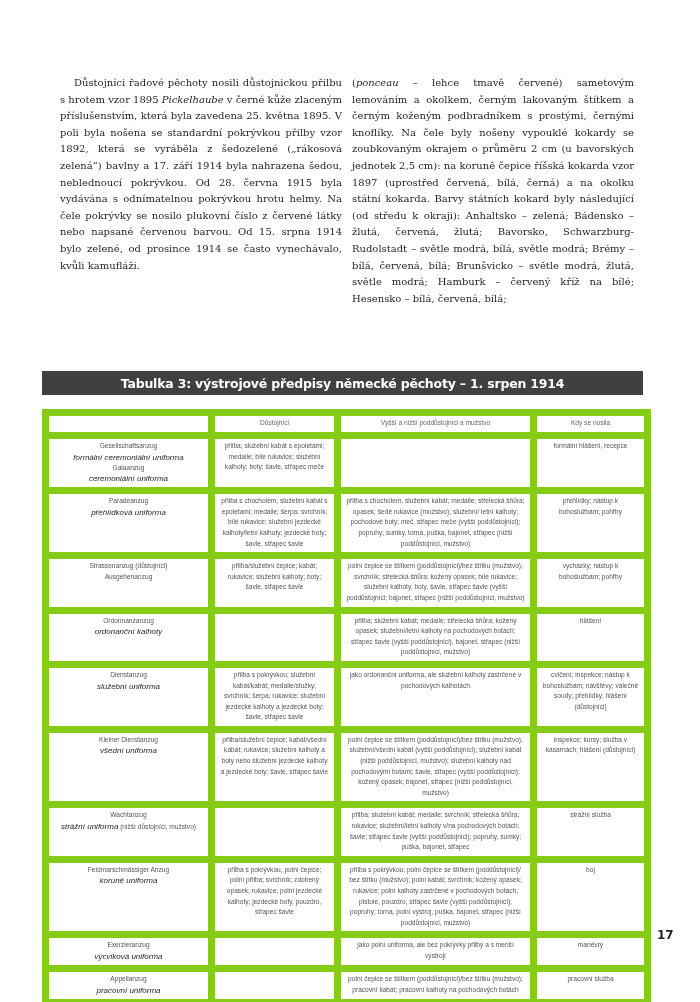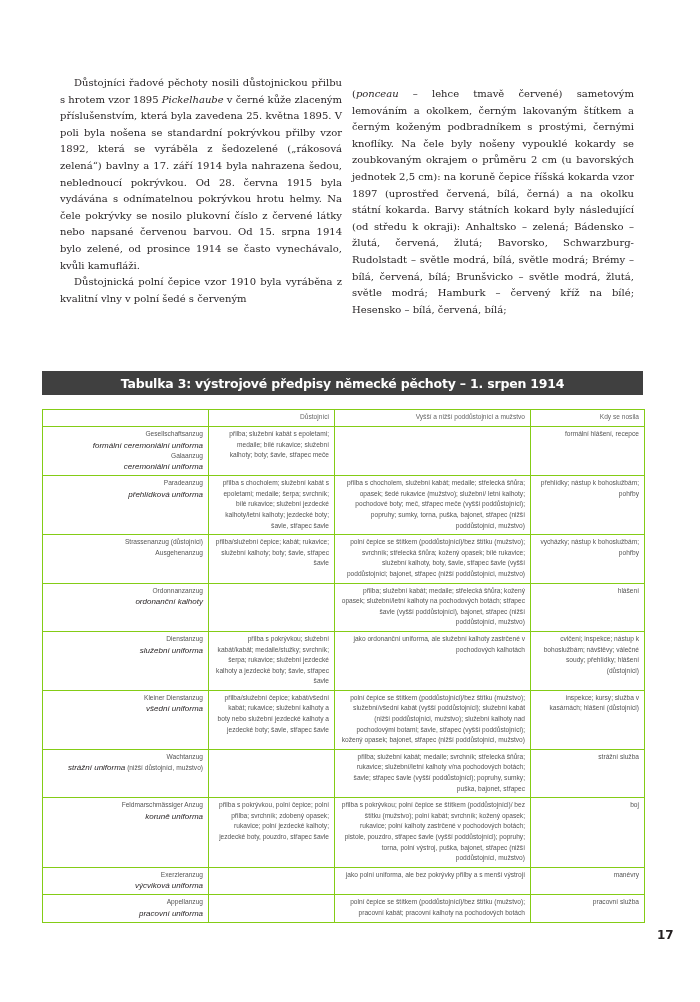--- a/index.html
+++ b/index.html
@@ -5,53 +5,52 @@
   html, body { margin: 0; padding: 0; background: #ffffff; }
   body { width: 700px; height: 1002px; position: relative; overflow: hidden; color: #231f20; }
   .col-text {
     position: absolute; top: 75px; width: 282px;
     font-family: "DejaVu Serif", serif; font-size: 10px; line-height: 16.6px;
     text-align: justify; hyphens: manual;
   }
   .col-left { left: 60px; }
   .col-right { left: 352px; }
   .col-text p { margin: 0; text-indent: 14px; }
-  .col-right p { text-indent: 0; margin-top: 11px; }
+  .col-right p { text-indent: 0; }
   .col-text em { font-style: italic; }
   .table-title {
     position: absolute; left: 42px; top: 371px; width: 601px; height: 24px;
     background: #404040; color: #ffffff;
     font-family: "DejaVu Sans", sans-serif; font-weight: bold; font-size: 12.5px;
     display: flex; align-items: center; justify-content: center; letter-spacing: -0.2px;
   }
   table.uniforms {
     position: absolute; left: 42px; top: 409px; width: 602px;
     border-collapse: collapse; table-layout: fixed;
     font-family: "Liberation Sans", sans-serif; font-size: 6.6px; line-height: 10.6px;
     color: #555555;
   }
   table.uniforms td, table.uniforms th {
-    border: 1px solid #84cc16; vertical-align: top; padding: 2px 5px 3px 5px;
-    font-weight: normal; text-align: right;
+    border: 7px solid #84cc16; vertical-align: top; padding: 2px 5px 3px 5px;
+    font-weight: normal; text-align: center;
   }
   table.uniforms th { color: #666; height: 11px; }
   .name-de { display: block; }
   .name-cz { display: block; font-style: italic; font-size: 8px; color: #231f20; line-height: 11px; }
   .name-note { font-style: normal; font-size: 6.6px; color: #555; }
   .page-number {
     position: absolute; left: 657px; top: 928px;
     font-family: "DejaVu Sans", sans-serif; font-weight: bold; font-size: 12px; color: #231f20; text-align: center;
   }
 </style>
 </head>
 <body>
 
 <div class="col-text col-left" id="col-left">
     <p><span>Důstojníci řadové pěchoty nosili důstojnickou přilbu s hrotem vzor 1895 </span><em>Pickelhaube</em><span> v černé kůže zlaceným příslušenstvím, která byla zavedena 25. května 1895. V poli byla nošena se standardní pokrývkou přilby vzor 1892, která se vyráběla z šedozelené („rákosová zelená“) bavlny a 17. září 1914 byla nahrazena šedou, neblednoucí pokrývkou. Od 28. června 1915 byla vydávána s odnímatelnou pokrývkou hrotu helmy. Na čele pokrývky se nosilo plukovní číslo z červené látky nebo napsané červenou barvou. Od 15. srpna 1914 bylo zelené, od prosince 1914 se často vynechávalo, kvůli kamufláži.</span></p>
-    <p><span>Důstojnická polní čepice vzor 1910 byla vyráběna z kvalitní vlny v polní šedé s červeným</span></p>
   </div>
 <div class="col-text col-right" id="col-right">
     <p><span>(</span><em>ponceau</em><span> – lehce tmavě červené) sametovým lemováním a okolkem, černým lakovaným štítkem a černým koženým podbradníkem s prostými, černými knoflíky. Na čele byly nošeny vypouklé kokardy se zoubkovaným okrajem o průměru 2 cm (u bavorských jednotek 2,5 cm): na koruně čepice říšská kokarda vzor 1897 (uprostřed červená, bílá, černá) a na okolku státní kokarda. Barvy státních kokard byly následující (od středu k okraji): Anhaltsko – zelená; Bádensko – žlutá, červená, žlutá; Bavorsko, Schwarzburg-Rudolstadt – světle modrá, bílá, světle modrá; Brémy – bílá, červená, bílá; Brunšvicko – světle modrá, žlutá, světle modrá; Hamburk – červený kříž na bílé; Hesensko – bílá, červená, bílá;</span></p>
   </div>
 
 <div class="table-title">Tabulka 3: výstrojové předpisy německé pěchoty – 1. srpen 1914</div>
 
 <table class="uniforms">
   <colgroup>
     <col style="width:166px">

